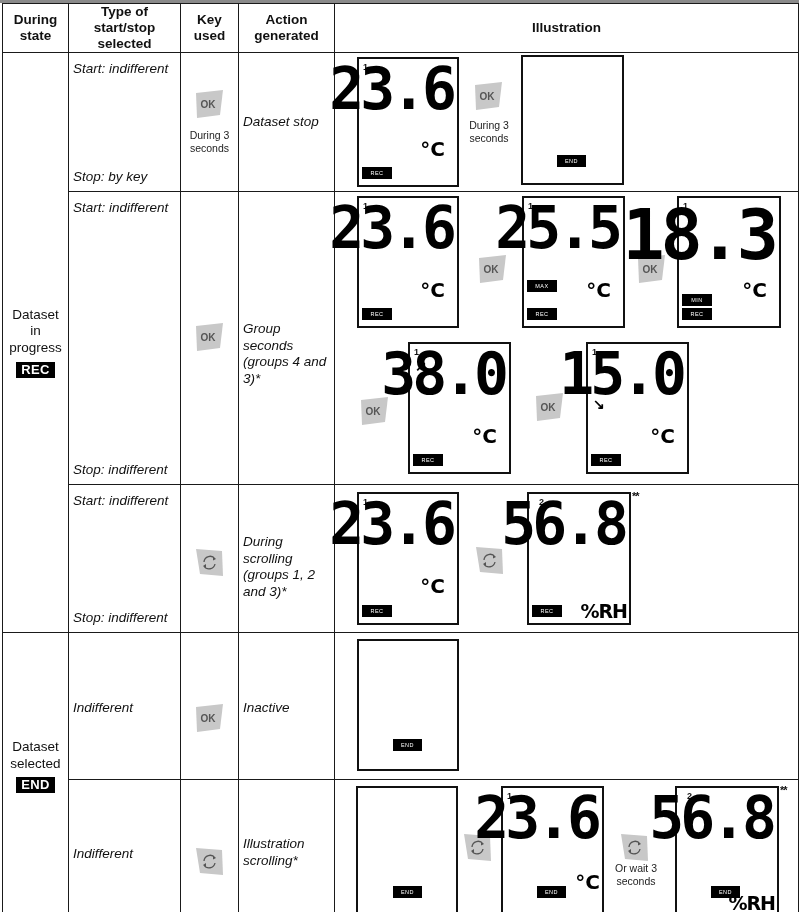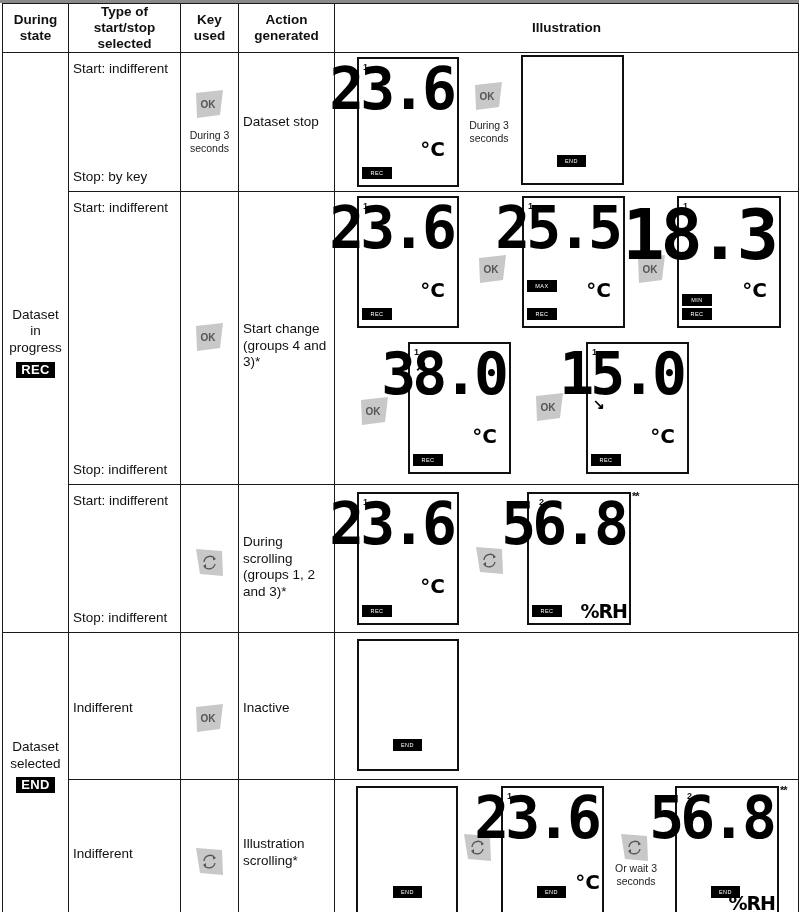--- a/index.html
+++ b/index.html
@@ -9,21 +9,21 @@
   table.doc td, table.doc th { border: 1.5px solid #1a1a1a; vertical-align: top; position: relative; }
   table.doc th { font-weight: bold; font-size: 13.5px; text-align: center; vertical-align: middle; line-height: 16px; height: 47px; }
   .col-state { width: 66px; }
   .col-type { width: 112px; }
   .col-key { width: 58px; }
   .col-action { width: 96px; }
   .col-ill { width: 464px; }
 
   .top-rule { position: absolute; left: 0; top: 0; width: 799px; height: 3px; background: #8a8a8a; }
 
-  .cell-text { font-size: 13.5px; line-height: 16.5px; }
+  .cell-text { font-size: 13.5px; line-height: 16.5px; font-style: italic; }
   .state-cell { text-align: center; vertical-align: middle !important; font-size: 13.5px; line-height: 16.5px; }
   .badge { display: inline-block; background: #000; color: #fff; font-weight: bold; font-size: 13px; padding: 1px 5px; line-height: 14px; margin-top: 6px; letter-spacing: 0.3px; }
 
   .type-top { position: absolute; left: 4px; top: 8px; }
   .type-bottom { position: absolute; left: 4px; bottom: 6px; }
   .type-mid { position: absolute; left: 4px; }
 
   .key-wrap { position: absolute; left: 0; width: 100%; text-align: center; }
   .key-note { font-size: 10.5px; line-height: 13px; color: #222; margin-top: 6px; }
 
@@ -126,21 +126,21 @@
       <td>
         <div class="key-wrap" style="top:130px">
           <span class="key ok-key"><svg viewBox="0 0 29 30">
                 <path d="M1 4 L28 1 L25 26 L2 29 Z" fill="#c8c8c8"></path>
                 <text x="13" y="19" text-anchor="middle" font-family="Liberation Sans, sans-serif" font-weight="bold" font-size="10" fill="#555555">OK</text>
               </svg></span>
         </div>
       </td>
       <td>
         <div class="cell-text action" style="top:129px">
-          <div>Start change</div>
+          <div>Group seconds</div>
           <div>(groups 4 and</div>
           <div>3)*</div>
         </div>
       </td>
       <td>
 
         <div class="lcd" style="left:22px;top:4px;width:102px;height:132px">
           <span class="grp">1</span>
           <span class="digits" style="font-size:58px;top:-4px">23.6</span>
           <span class="unit" style="right:12px;top:80px;font-size:20px">°C</span>

